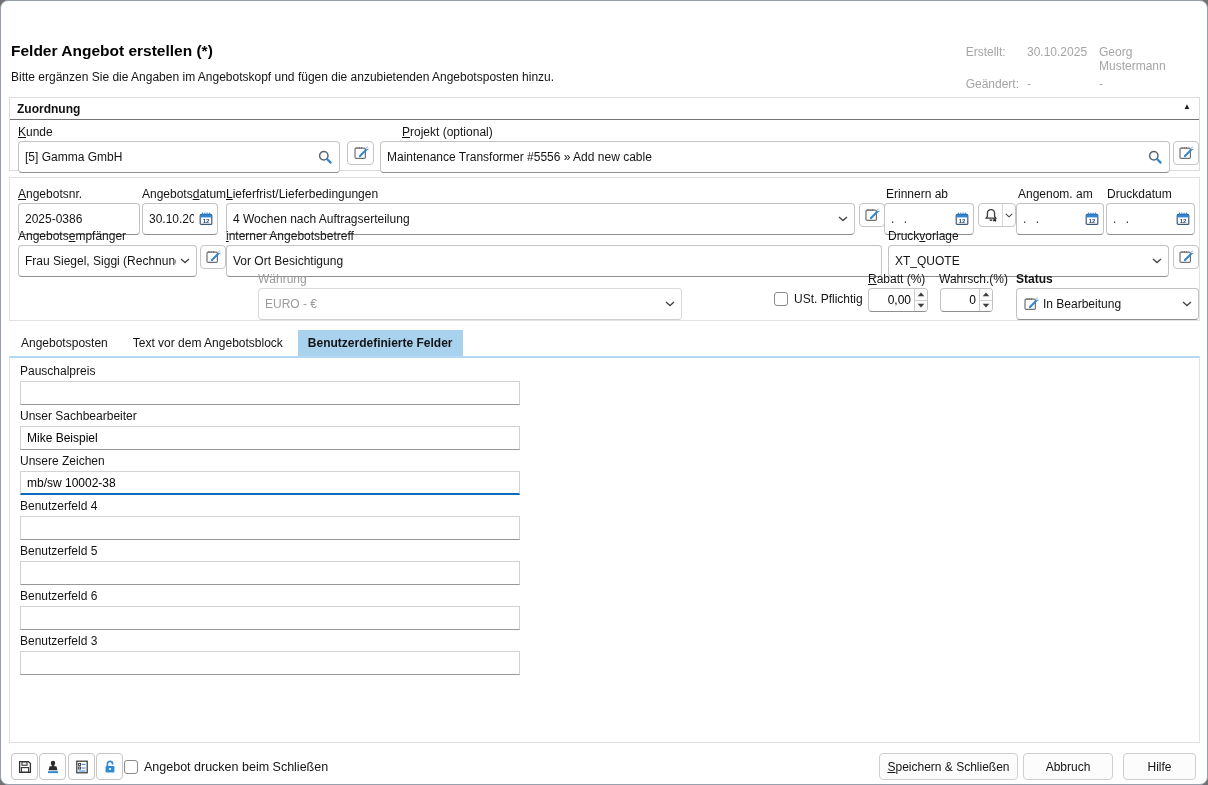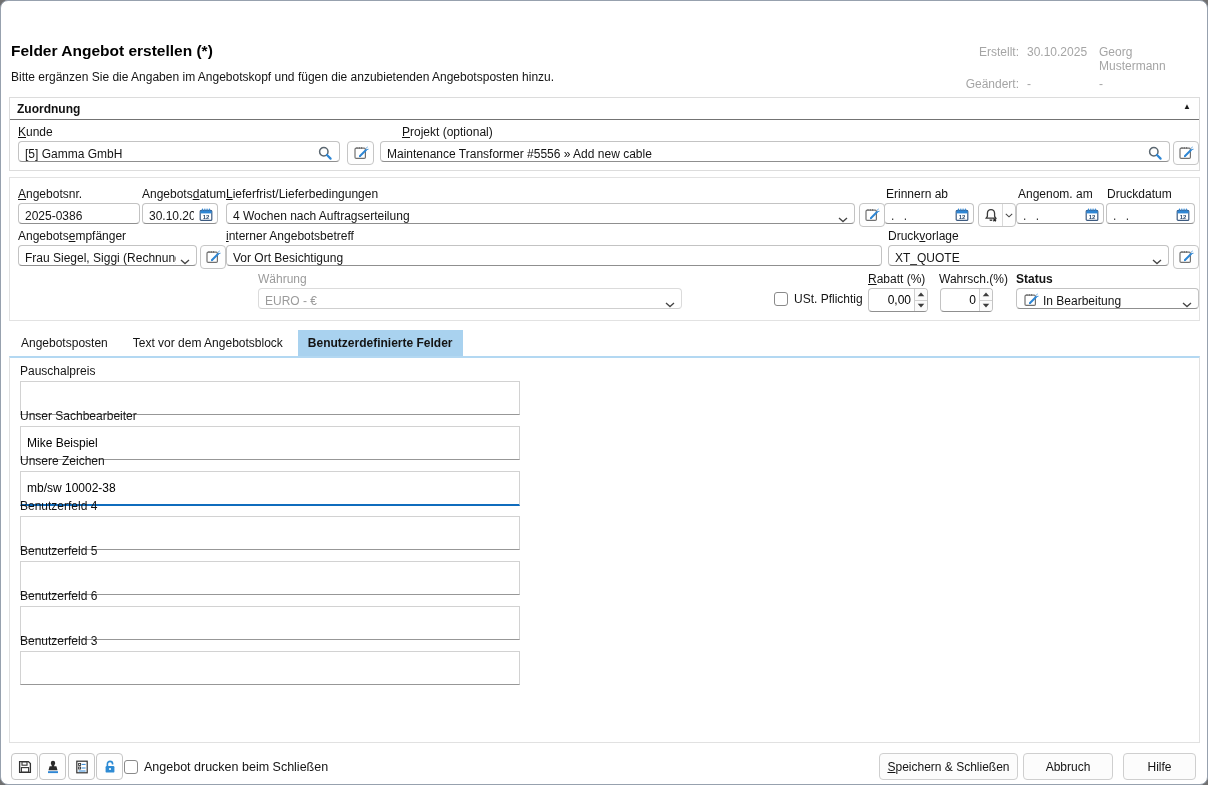--- a/index.html
+++ b/index.html
@@ -13,21 +13,21 @@
   .lbl.bold{font-weight:bold}
   
   #titlebar{position:absolute;left:0;top:0;width:100%;height:32px;background:#e8eef8}
   #titlebar .title{position:absolute;left:34px;top:0;line-height:32px;font-size:12.5px;color:#1a1a1a}
   .wctl{position:absolute;top:0;width:46px;height:32px;display:flex;align-items:center;justify-content:center}
   
   .gbox{position:absolute;background:#fff;border:1px solid #dcdcdc}
   .gb-head{position:relative;height:22px;border-bottom:1px solid #737373}
   .gb-title{position:absolute;left:7px;top:4px;font-size:12px;font-weight:bold;color:#111}
   
-  .inp,.combo{display:flex;align-items:flex-end;gap:4px;background:#fff;border:1px solid #c3c3c3;border-bottom-color:#8f8f8f;border-radius:4px;font-size:12px;color:#141414;padding:0 6px;height:21px;white-space:nowrap;overflow:hidden}
+  .inp,.combo{display:flex;align-items:center;gap:4px;background:#fff;border:1px solid #c3c3c3;border-bottom-color:#8f8f8f;border-radius:4px;font-size:12px;color:#141414;padding:0 6px;height:32px;white-space:nowrap;overflow:hidden}
   input.raw{border:none;outline:none;flex:1;font:inherit;color:inherit;background:transparent;min-width:0;padding:0}
   .combo .chev{margin-left:auto;flex:none}
   .tail{margin-left:auto;flex:none;display:flex;align-items:center}
   .combo.disabled{color:#9b9b9b;border-color:#dbdbdb;border-bottom-color:#cfcfcf}
   .empty-date{letter-spacing:3px;color:#333}
   
   .iconbtn{display:flex;align-items:center;justify-content:center;background:#fefefe;border:1px solid #c6c6c6;border-radius:4px;cursor:default}
   
   .split{display:flex;align-items:stretch;background:#fefefe;border:1px solid #c6c6c6;border-radius:4px;overflow:hidden}
   .split .main{width:23px;display:flex;align-items:center;justify-content:center}
@@ -40,27 +40,27 @@
   .spin .step + .step{border-top:1px solid #cfcfcf}
   
   .cb{width:14px;height:14px;border:1px solid #8a8a8a;border-radius:3px;background:#fff;display:inline-block}
   
   #tabs{position:absolute;left:10px;top:329px;display:flex}
   .tab{font-size:12px;color:#141414;padding:6px 10px;margin-right:5px;white-space:nowrap}
   .tab.active{background:#a9d2ef;font-weight:bold}
   #tabpanel{position:absolute;left:8px;top:355px;width:1191px;height:387px;background:#fff;border:1px solid #e1e1e1;border-top:2px solid #b3d8f2}
   
   .cf-label{position:absolute;font-size:12px;color:#141414}
-  .cf-input{position:absolute;display:flex;align-items:center;height:24px;background:#fff;border:1px solid #d2d2d2;border-bottom-color:#979797;border-radius:0;padding:16px 6px;font-size:12px}
+  .cf-input{position:absolute;display:flex;align-items:center;height:24px;background:#fff;border:1px solid #d2d2d2;border-bottom-color:#979797;border-radius:0;padding:6px 6px;font-size:12px}
   .cf-input.focused{border-bottom:2px solid #0f6cbd}
   
   .btn{position:absolute;height:27px;background:#fcfcfc;border:1px solid #cfcfcf;border-radius:4px;font-size:12px;color:#141414;display:flex;align-items:center;justify-content:center;white-space:nowrap}
   .btn u{text-decoration:underline}
   .meta{position:absolute;right:12px;top:44px;display:grid;grid-template-columns:auto 64px 96px;column-gap:8px;row-gap:4px;font-size:12px;color:#a5a5a5}
-  .meta .r{text-align:right}
+  .meta .r{text-align:left}
   .ic16{width:16px;height:16px;flex:none}
   .hiddensvg{position:absolute;width:0;height:0;overflow:hidden}
 </style>
 </head>
 <body>
 
 <svg class="hiddensvg" aria-hidden="true">
   <defs>
     <symbol id="i-clock" viewBox="0 0 16 16">
       <circle cx="8" cy="8" r="6" fill="#fff" stroke="#41566b" stroke-width="1.5"></circle>

